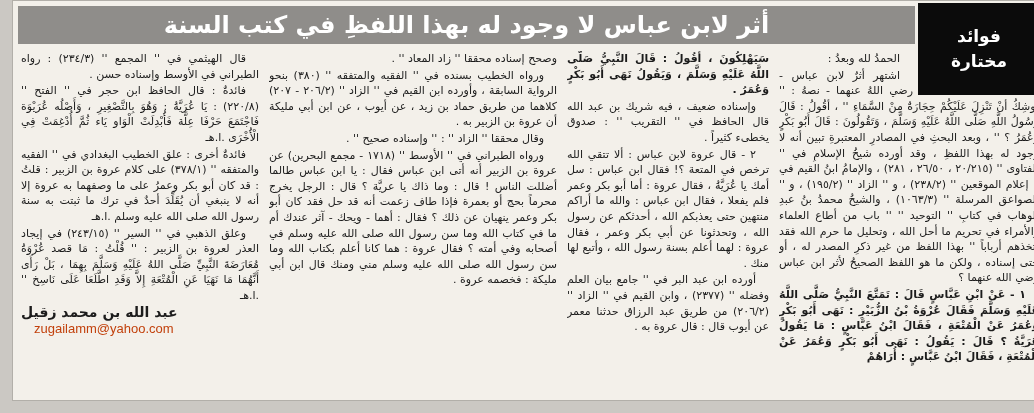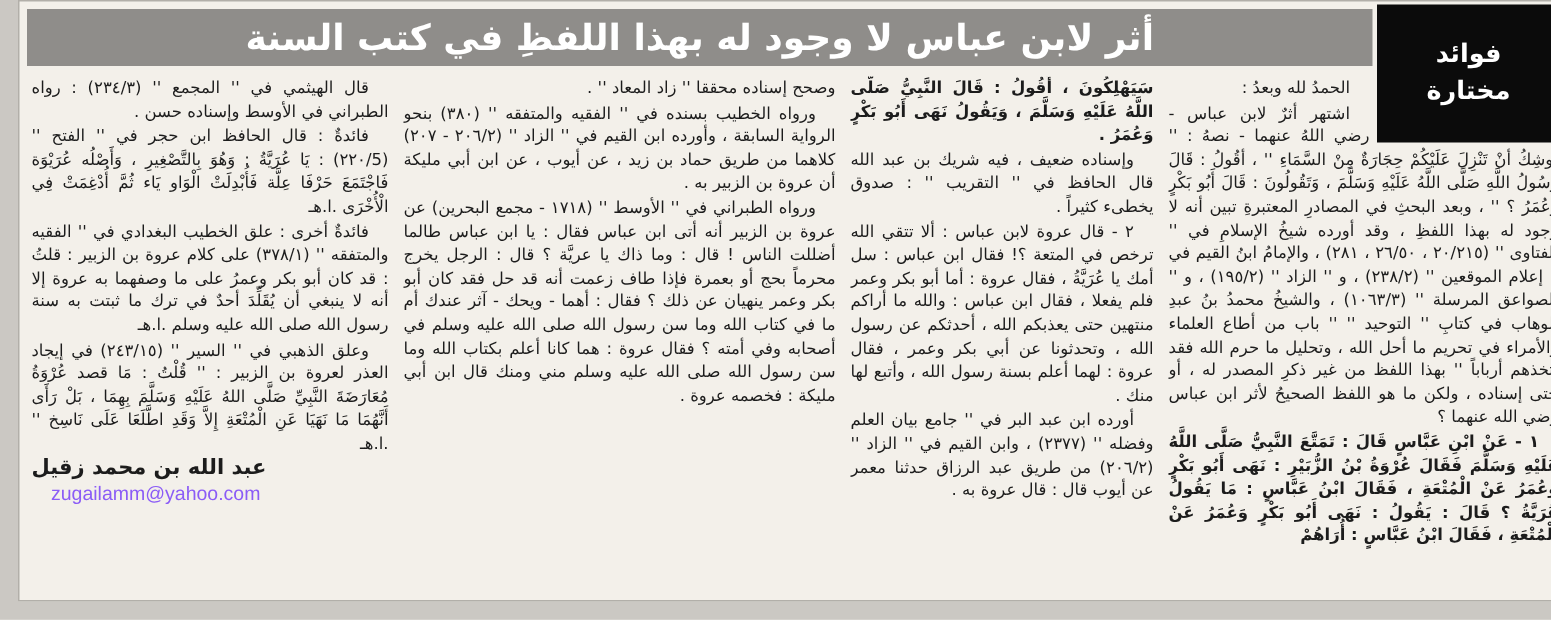--- a/index.html
+++ b/index.html
@@ -25,21 +25,21 @@
   .col p{margin:0 0 1px 0;text-indent:13px;}
   .col p.cont{text-indent:0;}
   .col p.bold{font-weight:bold;}
   .c1{right:6px;width:260px;}
   .c2{right:276px;width:202px;}
   .c3{right:488px;width:288px;}
   .c4{right:786px;width:238px;}
   .badge-spacer{float:right;width:126px;height:40px;}
   .sig{font-weight:bold;font-size:14px;margin-top:10px;text-indent:0;text-align:left;}
   .email{font-family:"Liberation Sans",sans-serif;font-size:13px;margin-top:6px;
-    direction:ltr;text-align:left;color:#8b5cf6;}
+    direction:ltr;text-align:left;color:#c2410c;}
 </style>
 </head>
 <body>
 
 <div class="page">
 
   <div class="banner">
     <span>أثر لابن عباس لا وجود له بهذا اللفظِ في كتب السنة</span>
   </div>
 
@@ -58,25 +58,26 @@
   <div class="col c2">
     <p class="cont bold">سَيَهْلِكُونَ ، أَقُولُ : قَالَ النَّبِيُّ صَلَّى اللَّهُ عَلَيْهِ وَسَلَّمَ ، وَيَقُولُ نَهَى أَبُو بَكْرٍ وَعُمَرُ .</p>
     <p>وإسناده ضعيف ، فيه شريك بن عبد الله قال الحافظ في '' التقريب '' : صدوق يخطىء كثيراً .</p>
     <p>٢ - قال عروة لابن عباس : ألا تتقي الله ترخص في المتعة ؟! فقال ابن عباس : سل أمك يا عُرَيَّةُ ، فقال عروة : أما أبو بكر وعمر فلم يفعلا ، فقال ابن عباس : والله ما أراكم منتهين حتى يعذبكم الله ، أحدثكم عن رسول الله ، وتحدثونا عن أبي بكر وعمر ، فقال عروة : لهما أعلم بسنة رسول الله ، وأتبع لها منك .</p>
     <p>أورده ابن عبد البر في '' جامع بيان العلم وفضله '' (٢٣٧٧) ، وابن القيم في '' الزاد '' (٢٠٦/٢) من طريق عبد الرزاق حدثنا معمر عن أيوب قال : قال عروة به .</p>
   </div>
 
   <div class="col c3">
     <p class="cont">وصحح إسناده محققا '' زاد المعاد '' .</p>
     <p>ورواه الخطيب بسنده في '' الفقيه والمتفقه '' (٣٨٠) بنحو الرواية السابقة ، وأورده ابن القيم في '' الزاد '' (٢٠٦/٢ - ٢٠٧) كلاهما من طريق حماد بن زيد ، عن أيوب ، عن ابن أبي مليكة أن عروة بن الزبير به .</p>
+    <p>وقال محققا '' الزاد '' : '' وإسناده صحيح '' .</p>
     <p>ورواه الطبراني في '' الأوسط '' (١٧١٨ - مجمع البحرين) عن عروة بن الزبير أنه أتى ابن عباس فقال : يا ابن عباس طالما أضللت الناس ! قال : وما ذاك يا عريَّة ؟ قال : الرجل يخرج محرماً بحج أو بعمرة فإذا طاف زعمت أنه قد حل فقد كان أبو بكر وعمر ينهيان عن ذلك ؟ فقال : أهما - ويحك - آثر عندك أم ما في كتاب الله وما سن رسول الله صلى الله عليه وسلم في أصحابه وفي أمته ؟ فقال عروة : هما كانا أعلم بكتاب الله وما سن رسول الله صلى الله عليه وسلم مني ومنك قال ابن أبي مليكة : فخصمه عروة .</p>
   </div>
 
   <div class="col c4">
     <p>قال الهيثمي في '' المجمع '' (٢٣٤/٣) : رواه الطبراني في الأوسط وإسناده حسن .</p>
-    <p>فائدةٌ : قال الحافظ ابن حجر في '' الفتح '' (٢٢٠/5) : يَا عُرَيَّةُ : وَهُوَ بِالتَّصْغِيرِ ، وَأَصْلُه عُرَيْوَة فَاجْتَمَعَ حَرْفَا عِلَّة فَأُبْدِلَتْ الْوَاو يَاء ثُمَّ أُدْغِمَتْ فِي الْأُخْرَى .ا.هـ</p>
+    <p>فائدةٌ : قال الحافظ ابن حجر في '' الفتح '' (٢٢٠/٨) : يَا عُرَيَّةُ : وَهُوَ بِالتَّصْغِيرِ ، وَأَصْلُه عُرَيْوَة فَاجْتَمَعَ حَرْفَا عِلَّة فَأُبْدِلَتْ الْوَاو يَاء ثُمَّ أُدْغِمَتْ فِي الْأُخْرَى .ا.هـ</p>
     <p>فائدةٌ أخرى : علق الخطيب البغدادي في '' الفقيه والمتفقه '' (٣٧٨/١) على كلام عروة بن الزبير : قلتُ : قد كان أبو بكر وعمرُ على ما وصفهما به عروة إلا أنه لا ينبغي أن يُقَلِّدَ أحدٌ في ترك ما ثبتت به سنة رسول الله صلى الله عليه وسلم .ا.هـ</p>
     <p>وعلق الذهبي في '' السير '' (٢٤٣/١٥) في إيجاد العذر لعروة بن الزبير : '' قُلْتُ : مَا قصد عُرْوَةُ مُعَارَضَةَ النَّبِيِّ صَلَّى اللهُ عَلَيْهِ وَسَلَّمَ بِهِمَا ، بَلْ رَأَى أَنَّهُمَا مَا نَهَيَا عَنِ الْمُتْعَةِ إِلاَّ وَقَدِ اطَّلَعَا عَلَى نَاسِخ '' .ا.هـ</p>
     <p class="sig">عبد الله بن محمد زقيل</p>
     <p class="email">zugailamm@yahoo.com</p>
   </div>
 
 </div>
 
 </body></html>

